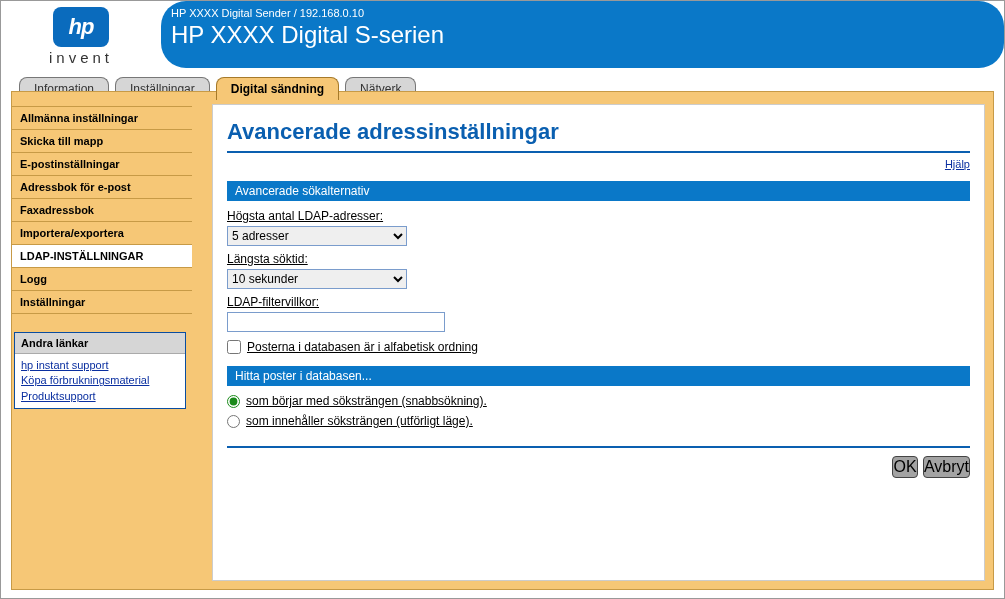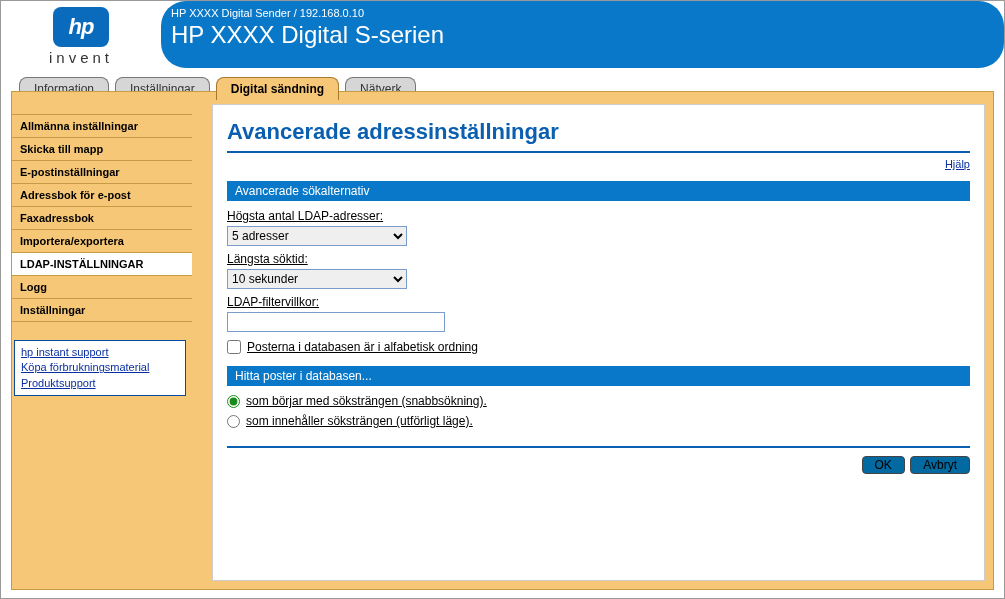--- a/index.html
+++ b/index.html
@@ -33,21 +33,21 @@
     content: ""; position: absolute; left: 0; right: 0; bottom: -2px; height: 3px; background: #f6c776;
   }
 
   
   .orange-area {
     position: absolute; left: 10px; right: 10px; top: 90px; bottom: 8px;
     background: #f6c776; border: 1px solid #c79a46;
   }
 
   
-  .sidebar { position: absolute; left: 0; top: 22px; width: 180px; }
+  .sidebar { position: absolute; left: 0; top: 14px; width: 180px; }
   .side-item {
     padding: 5px 8px; border-bottom: 1px solid #c79a46; font-weight: bold;
     font-size: 11px; color: #000; cursor: pointer;
   }
   .side-item:first-child { border-top: 1px solid #c79a46; }
   .side-item.active { background: #fff; }
 
   .links-box {
     margin: 18px 6px 0 2px; border: 1px solid #0a4da0; background: #fff;
   }
@@ -83,22 +83,22 @@
   .chk-row input { margin-right: 6px; width: 14px; height: 14px; }
 
   .radio-row { display: flex; align-items: center; margin: 6px 0; }
   .radio-row input { margin-right: 6px; }
   .radio-row input[type=radio] { accent-color: #1a8a1a; width: 13px; height: 13px; }
 
   .rule { border: none; border-top: 2px solid #0a5fb0; margin: 18px 0 8px; }
 
   .buttons-row { text-align: right; }
   .btn {
-    border: 1px solid #444; background: #0369a1; border-radius: 4px;
-    padding: 1px 12px; font-size: 12px; margin-left: 2px; cursor: pointer;
+    border: 1px solid #444; background: #a3a3a3; border-radius: 4px;
+    padding: 1px 0; font-size: 16px; margin-left: 2px; cursor: pointer;
   }
 </style>
 </head>
 <body>
 
 <div class="page">
 
   <div class="header-area">
     <div class="logo-cell">
       <div class="logo-box">
@@ -126,20 +126,21 @@
       <div class="side-item">Skicka till mapp</div>
       <div class="side-item">E-postinställningar</div>
       <div class="side-item">Adressbok för e-post</div>
       <div class="side-item">Faxadressbok</div>
       <div class="side-item">Importera/exportera</div>
       <div class="side-item active">LDAP-INSTÄLLNINGAR</div>
       <div class="side-item">Logg</div>
       <div class="side-item">Inställningar</div>
 
       <div class="links-box">
+        <div class="links-title">Andra länkar</div>
         <div class="links-body">
           <a href="#">hp instant support</a>
           <a href="#">Köpa förbrukningsmaterial</a>
           <a href="#">Produktsupport</a>
         </div>
       </div>
     </div>
 
     <div class="main-panel">
       <div class="page-heading">Avancerade adressinställningar</div>

